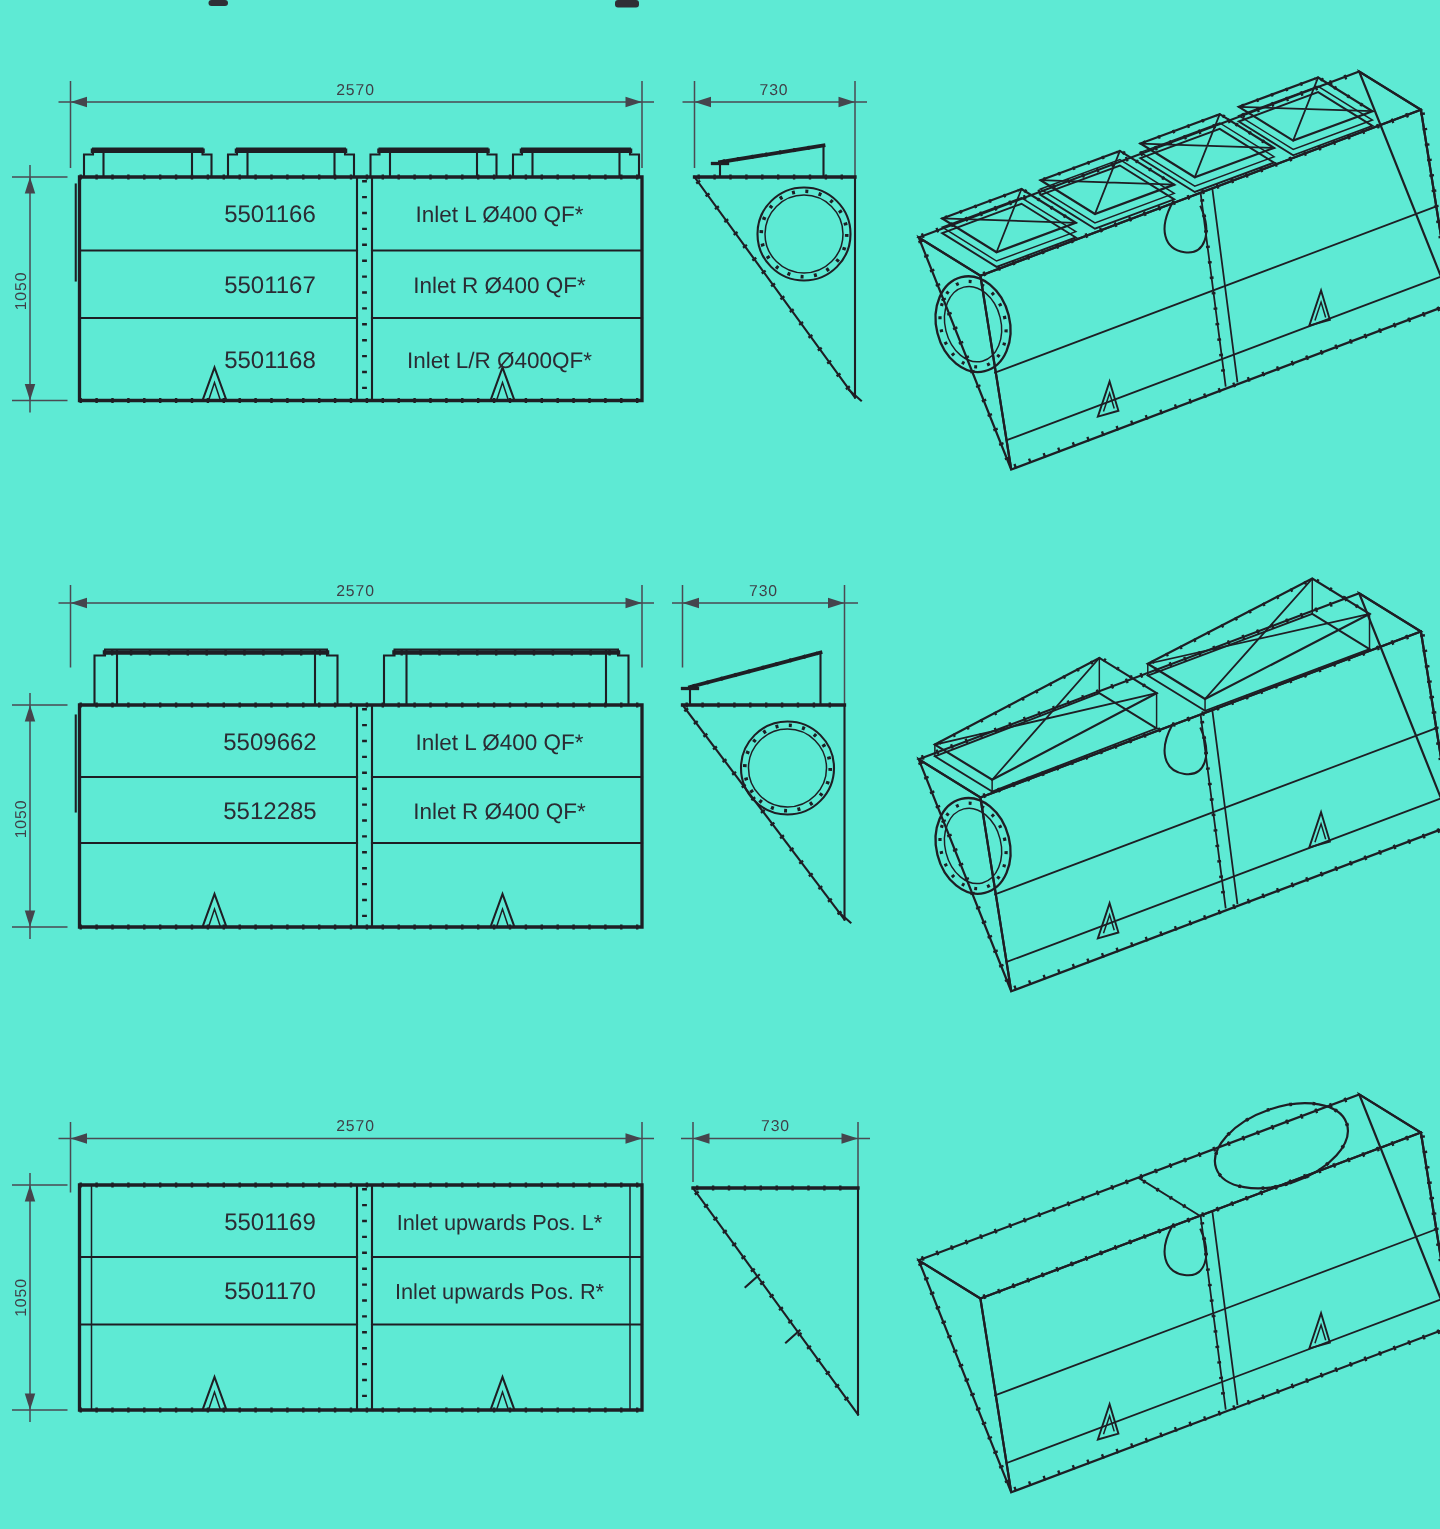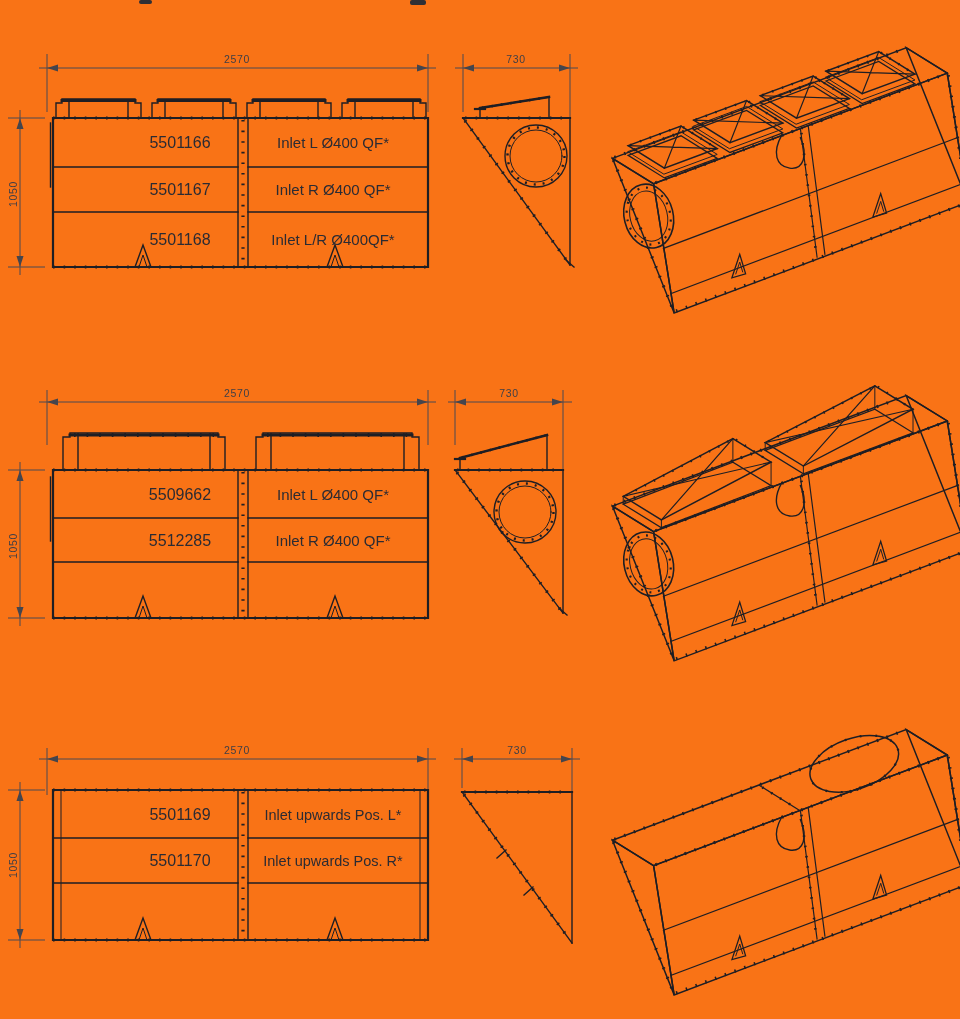--- a/index.html
+++ b/index.html
@@ -1,16 +1,16 @@
 <!DOCTYPE html>
 <html><head>
 <meta charset="utf-8">
 <style>
   html,body{margin:0;padding:0;background:#fff}
-  .sheet{position:relative;width:960px;height:1019px;background:#f97316;overflow:hidden;
+  .sheet{position:relative;width:960px;height:1019px;background:#5eead4;overflow:hidden;
          font-family:"Liberation Sans",sans-serif}
   svg{position:absolute;overflow:visible}
   .ln{fill:none;stroke:#1e1e24;stroke-width:1.4;stroke-linecap:square;stroke-linejoin:miter}
   .w2{stroke-width:2.2}
   .w3{stroke-width:3}
   .t{stroke-width:1}
   .riv{fill:none;stroke:#1e1e24;stroke-width:3.2;stroke-dasharray:1.6 9;stroke-linecap:butt}
   .rivh{fill:none;stroke:#1e1e24;stroke-width:4;stroke-dasharray:1.6 11;stroke-linecap:butt}
   .dim{fill:none;stroke:#4a4a52;stroke-width:1}
   .arr{fill:#45454d;stroke:none}

